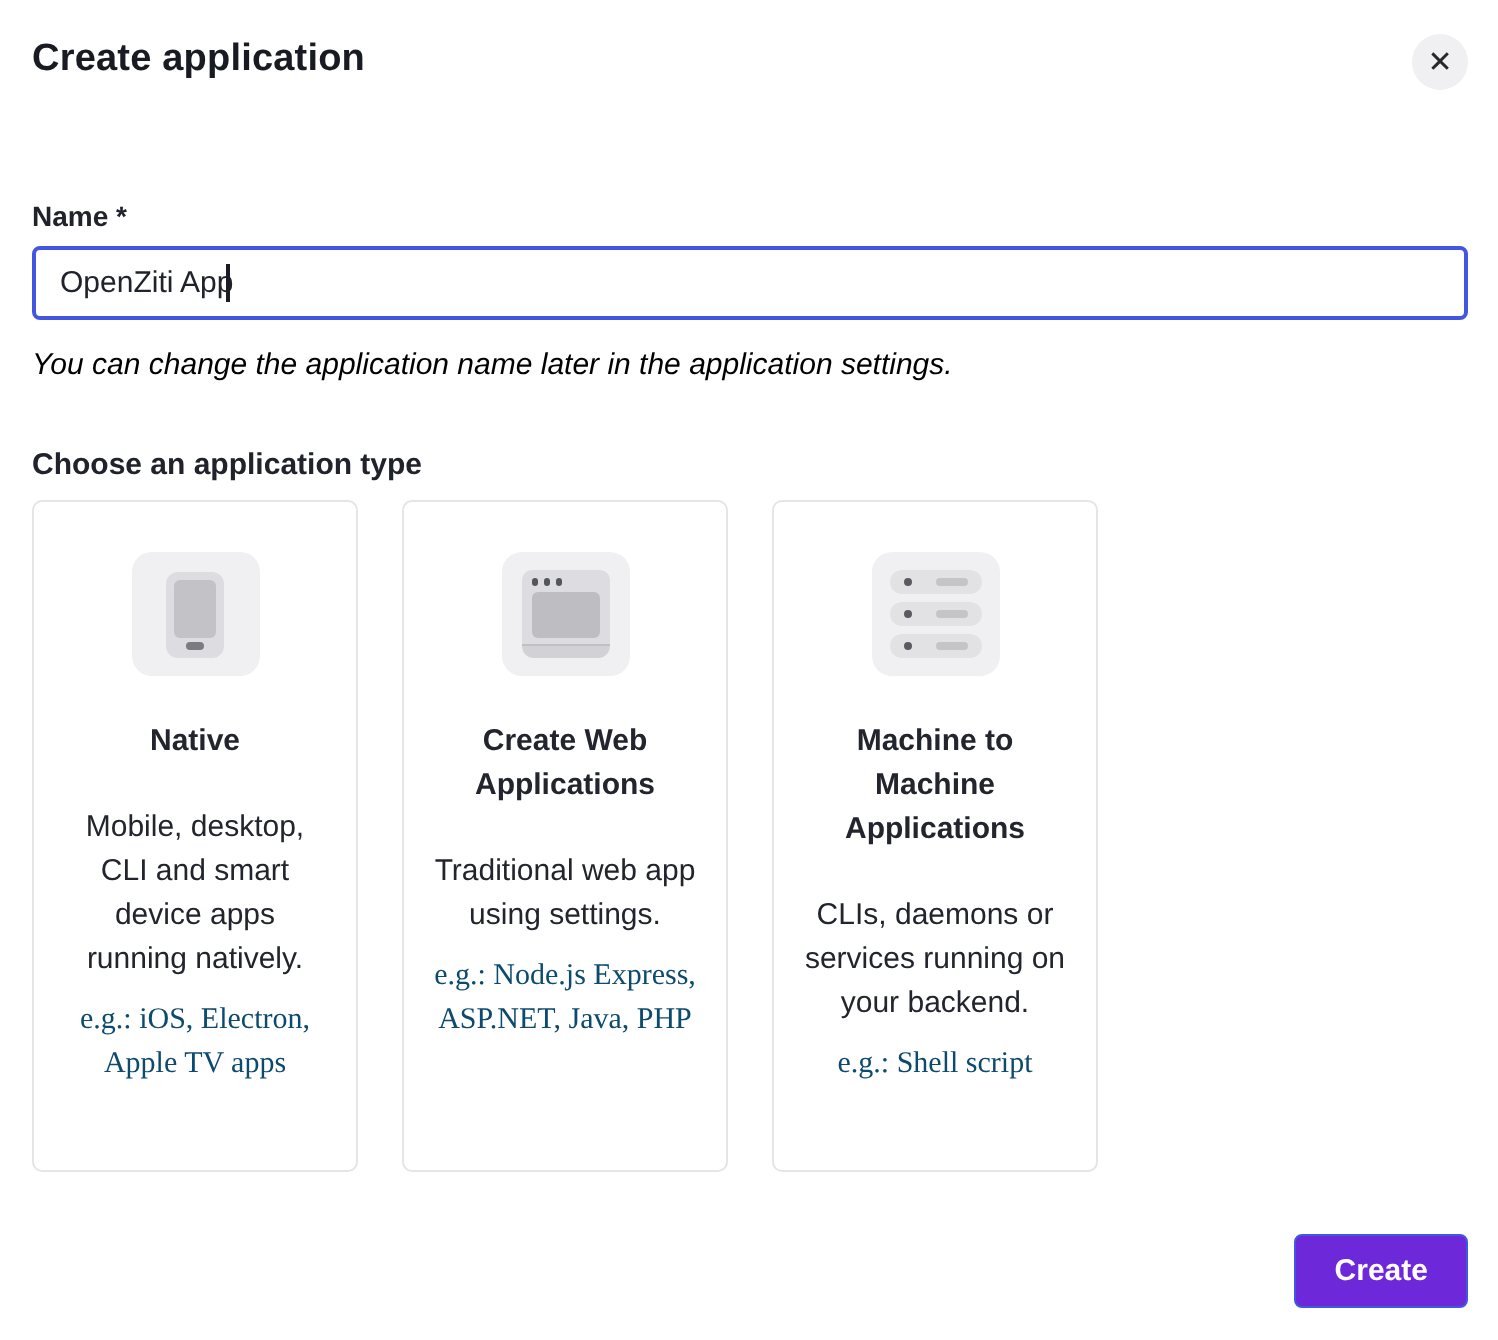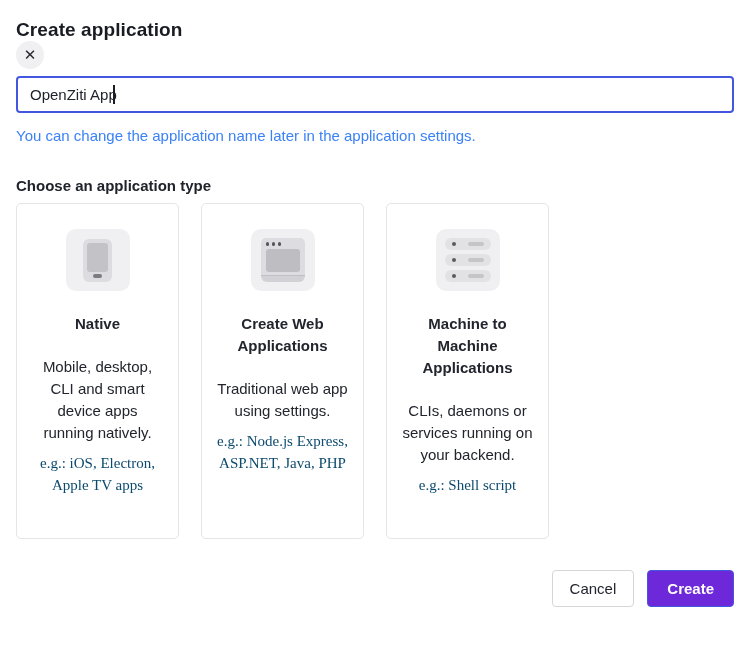--- a/index.html
+++ b/index.html
@@ -6,21 +6,21 @@
   html, body { width: 749px; height: 670px; }
   body {
     background: #ffffff;
     font-family: "Liberation Sans", sans-serif;
     color: #23262c;
     overflow: hidden;
   }
   .page { padding: 18px 15px 0 16px; height: 100%; }
 
   
-  .modal-header { display: flex; justify-content: space-between; align-items: flex-start; flex-direction: column; }
+  .modal-header { display: flex; justify-content: space-between; align-items: flex-start; }
   .modal-title { font-size: 19px; line-height: 24px; font-weight: 700; color: #181b22; letter-spacing: .1px; }
   .close-btn {
     width: 28px; height: 28px; border-radius: 50%;
     background: #f0f0f2; border: none; cursor: pointer;
     display: flex; align-items: center; justify-content: center;
     font-size: 15px; color: #26282d; margin-top: -1px; margin-right: 0;
     font-family: "Liberation Sans", sans-serif;
   }
 
   
@@ -30,21 +30,21 @@
     width: 100%; height: 37px;
     border: 2px solid #4356e0; border-radius: 4px;
     padding: 0 12px; font-size: 15px; color: #20232b;
     font-family: "Liberation Sans", sans-serif;
     outline: none; caret-color: #20232b; background: #fff;
   }
   .text-caret {
     position: absolute; left: 97px; top: 9px; width: 1.5px; height: 19px;
     background: #1a1d24; pointer-events: none;
   }
-  .help-text { margin-top: 13px; font-size: 15px; line-height: 20px; color: #3b82f6; }
+  .help-text { margin-top: 13px; font-size: 15px; line-height: 20px; color: #000000; font-style: italic; }
 
   
   .choose-label { margin-top: 31px; font-size: 15px; font-weight: 600; color: #20232b; }
   .cards { margin-top: 9px; display: grid; grid-template-columns: repeat(4, 1fr); gap: 22px; height: 336px; }
   .card {
     border: 1px solid #e3e5e8; border-radius: 5px; background: #fff;
     padding: 25px 14px 0; text-align: center; cursor: pointer;
   }
   .card.selected { border-color: #4356e0; box-shadow: inset 0 0 0 1px #4356e0; }
 
@@ -90,20 +90,24 @@
 
 <div class="page">
 
   <div class="modal-header">
     <h1 class="modal-title">Create application</h1>
     <button class="close-btn">
       <span>✕</span>
     </button>
   </div>
 
+  <div class="name-label">
+    <span>Name</span>
+    <span>*</span>
+  </div>
 
   <div class="name-input-wrap">
     <input class="name-input" type="text" autofocus="" value="OpenZiti App" style="">
     <div class="text-caret"></div>
   </div>
 
   <div class="help-text">You can change the application name later in the application settings.</div>
 
   <div class="choose-label">Choose an application type</div>
 
@@ -158,17 +162,16 @@
         </div>
       </div>
       <div class="card-title">Machine to Machine Applications</div>
       <div class="card-desc">CLIs, daemons or services running on your backend.</div>
       <div class="card-eg">e.g.: Shell script</div>
     </div>
 
   </div>
 
   <div class="footer">
-    <button class="btn btn-cancel">Cancel</button>
     <button class="btn btn-create">Create</button>
   </div>
 
 </div>
 
 </body></html>

